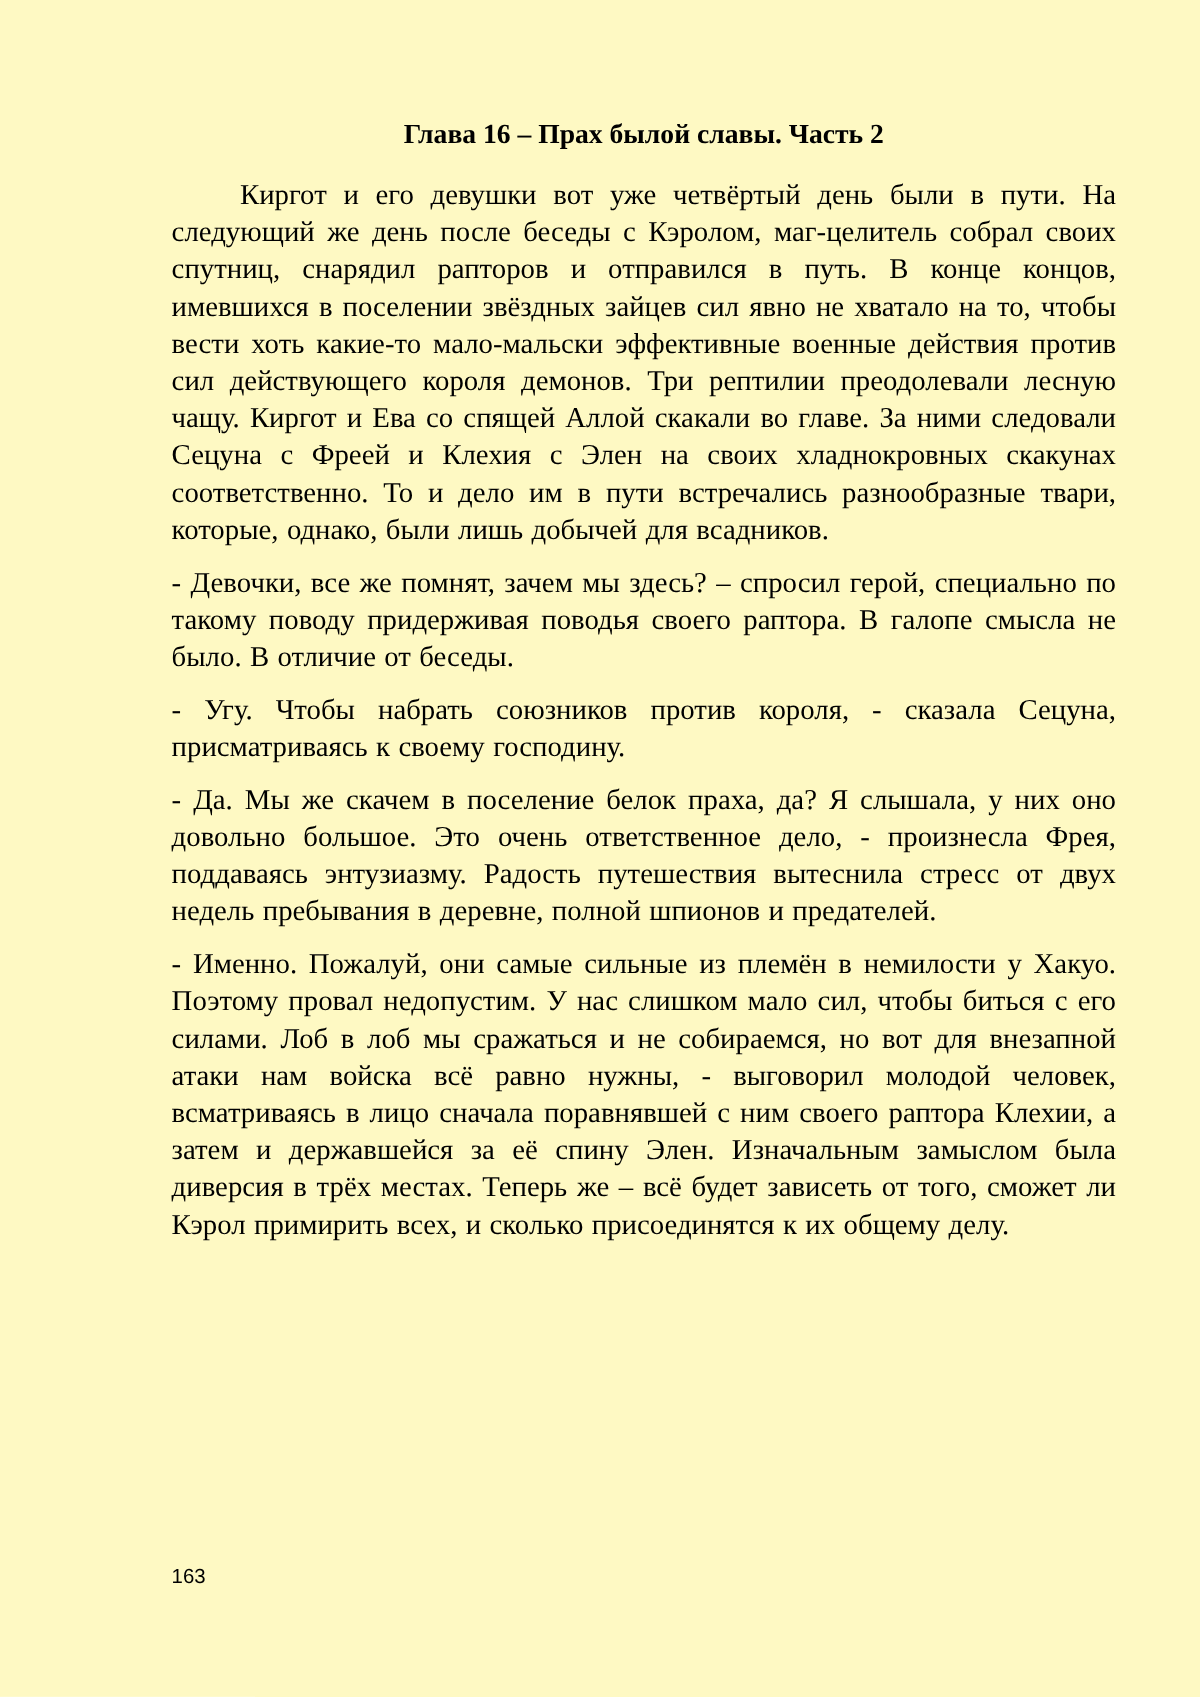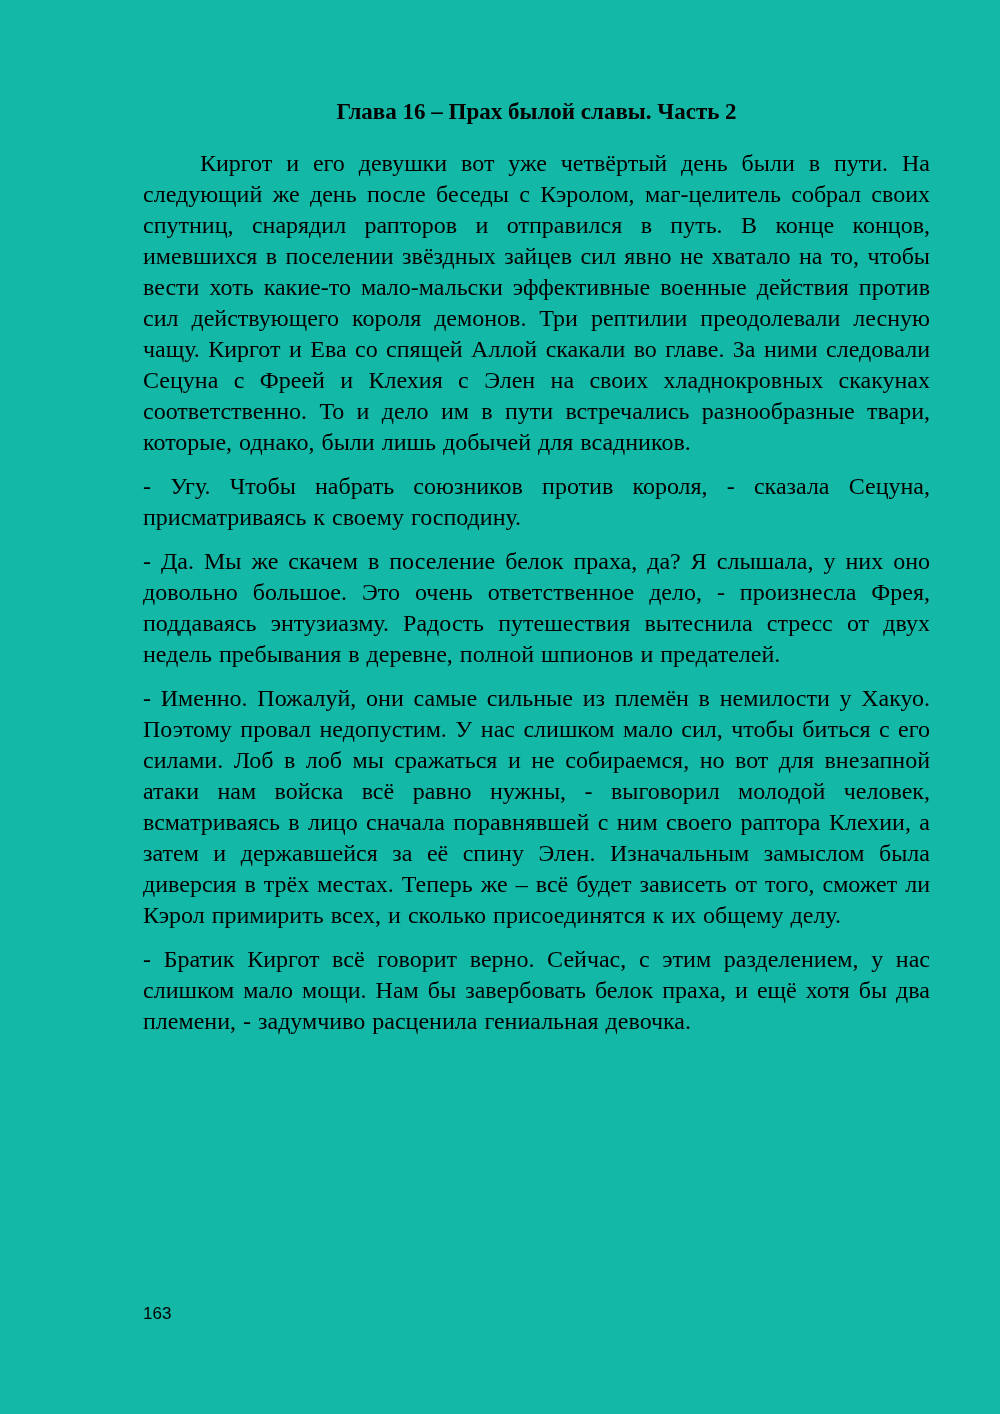--- a/index.html
+++ b/index.html
@@ -3,21 +3,21 @@
 <meta charset="utf-8">
 <style>
   html, body {
     margin: 0;
     padding: 0;
   }
   .page {
     position: relative;
     width: 1000px;
     height: 1414px;
-    background: #14b8a6;
+    background: #fef9c3;
     color: #000000;
     font-family: "Liberation Serif", serif;
     overflow: hidden;
     box-sizing: border-box;
   }
   .content {
     position: absolute;
     top: 96px;
     left: 143px;
     width: 787px;
@@ -51,25 +51,25 @@
 </style>
 </head>
 <body>
 
 <div class="page">
   <div class="content">
     <h1 class="chapter-title">Глава 16 – Прах былой славы. Часть 2</h1>
 
     <p class="para first-indent">Киргот и его девушки вот уже четвёртый день были в пути. На следующий же день после беседы с Кэролом, маг-целитель собрал своих спутниц, снарядил рапторов и отправился в путь. В конце концов, имевшихся в поселении звёздных зайцев сил явно не хватало на то, чтобы вести хоть какие-то мало-мальски эффективные военные действия против сил действующего короля демонов. Три рептилии преодолевали лесную чащу. Киргот и Ева со спящей Аллой скакали во главе. За ними следовали Сецуна с Фреей и Клехия с Элен на своих хладнокровных скакунах соответственно. То и дело им в пути встречались разнообразные твари, которые, однако, были лишь добычей для всадников.</p>
 
+    <p class="para">- Девочки, все же помнят, зачем мы здесь? – спросил герой, специально по такому поводу придерживая поводья своего раптора. В галопе смысла не было. В отличие от беседы.</p>
 
     <p class="para">- Угу. Чтобы набрать союзников против короля, - сказала Сецуна, присматриваясь к своему господину.</p>
 
     <p class="para">- Да. Мы же скачем в поселение белок праха, да? Я слышала, у них оно довольно большое. Это очень ответственное дело, - произнесла Фрея, поддаваясь энтузиазму. Радость путешествия вытеснила стресс от двух недель пребывания в деревне, полной шпионов и предателей.</p>
 
     <p class="para">- Именно. Пожалуй, они самые сильные из племён в немилости у Хакуо. Поэтому провал недопустим. У нас слишком мало сил, чтобы биться с его силами. Лоб в лоб мы сражаться и не собираемся, но вот для внезапной атаки нам войска всё равно нужны, - выговорил молодой человек, всматриваясь в лицо сначала поравнявшей с ним своего раптора Клехии, а затем и державшейся за её спину Элен. Изначальным замыслом была диверсия в трёх местах. Теперь же – всё будет зависеть от того, сможет ли Кэрол примирить всех, и сколько присоединятся к их общему делу.</p>
 
-    <p class="para">- Братик Киргот всё говорит верно. Сейчас, с этим разделением, у нас слишком мало мощи. Нам бы завербовать белок праха, и ещё хотя бы два племени, - задумчиво расценила гениальная девочка.</p>
 
   </div>
 
   <div class="page-number">163</div>
 </div>
 
 </body></html>

